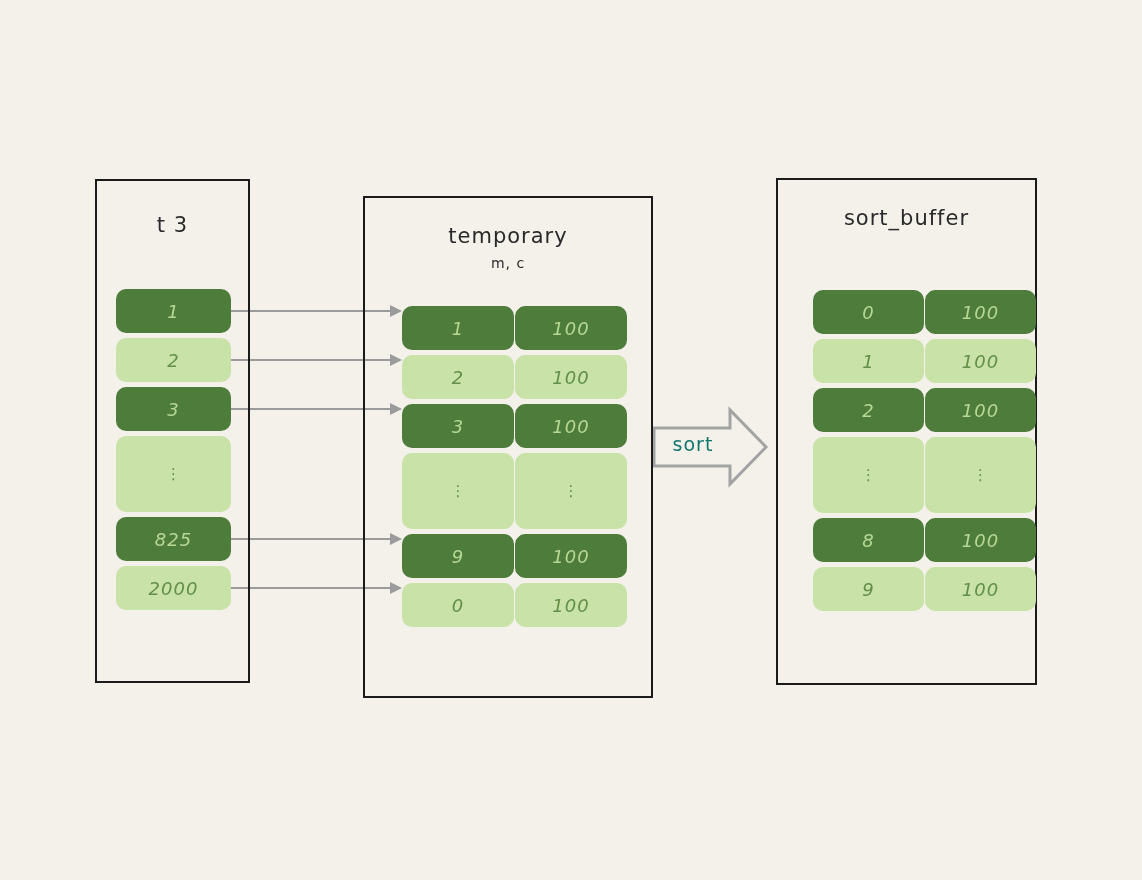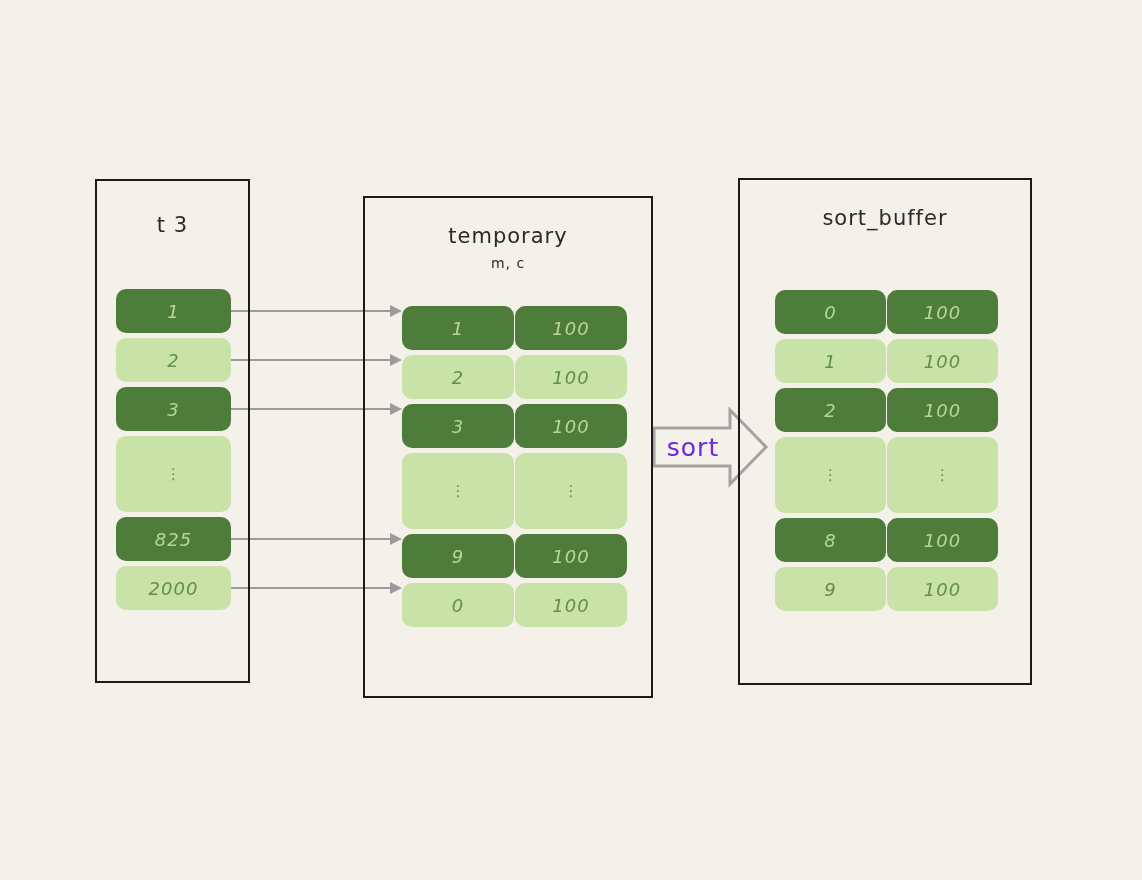--- a/index.html
+++ b/index.html
@@ -45,21 +45,21 @@
   .row-tall{height:76px;}
   .row-tall .cell{font-size:15px;font-style:normal;letter-spacing:0;}
   .diamond{
     position:absolute;width:9px;height:9px;background:var(--bg);
     transform:translate(-50%,-50%) rotate(45deg);
   }
   .diamond.top{top:0;}
   .diamond.bot{top:100%;}
   .sort-label{
     position:absolute;left:657px;top:433px;width:72px;text-align:center;
-    color:#6d28d9;font-size:25px;letter-spacing:1px;
+    color:#0f766e;font-size:19px;letter-spacing:1px;
   }
 </style>
 </head>
 <body>
 
 <div class="canvas">
 
   <svg class="overlay" viewBox="0 0 1142 880" xmlns="http://www.w3.org/2000/svg">
     <g stroke="#9b9b9b" stroke-width="2" fill="#9b9b9b">
       <line x1="230" y1="311" x2="390" y2="311"></line>
@@ -138,21 +138,21 @@
         </div>
         <div class="row shade-light row-normal">
           <div class="cell">0</div>
           <div class="cell">100</div>
           <span class="diamond top" style="left: 50%;"></span>
           <span class="diamond bot" style="left: 50%;"></span>
         </div>
       </div>
   </div>
 
-  <div class="box" id="box-sort_buffer" style="left:738px;top:178px;width:294px;height:507px;">
+  <div class="box" id="box-sort_buffer" style="left:776px;top:178px;width:261px;height:507px;">
     <div class="box-title" style="margin-top:26px;">sort_buffer</div>
     <div class="rows" id="rows-sort_buffer" style="left:35px;top:110px;width:223px;">
         <div class="row shade-dark row-normal">
           <div class="cell">0</div>
           <div class="cell">100</div>
           <span class="diamond top" style="left: 50%;"></span>
           <span class="diamond bot" style="left: 50%;"></span>
         </div>
         <div class="row shade-light row-normal">
           <div class="cell">1</div>

